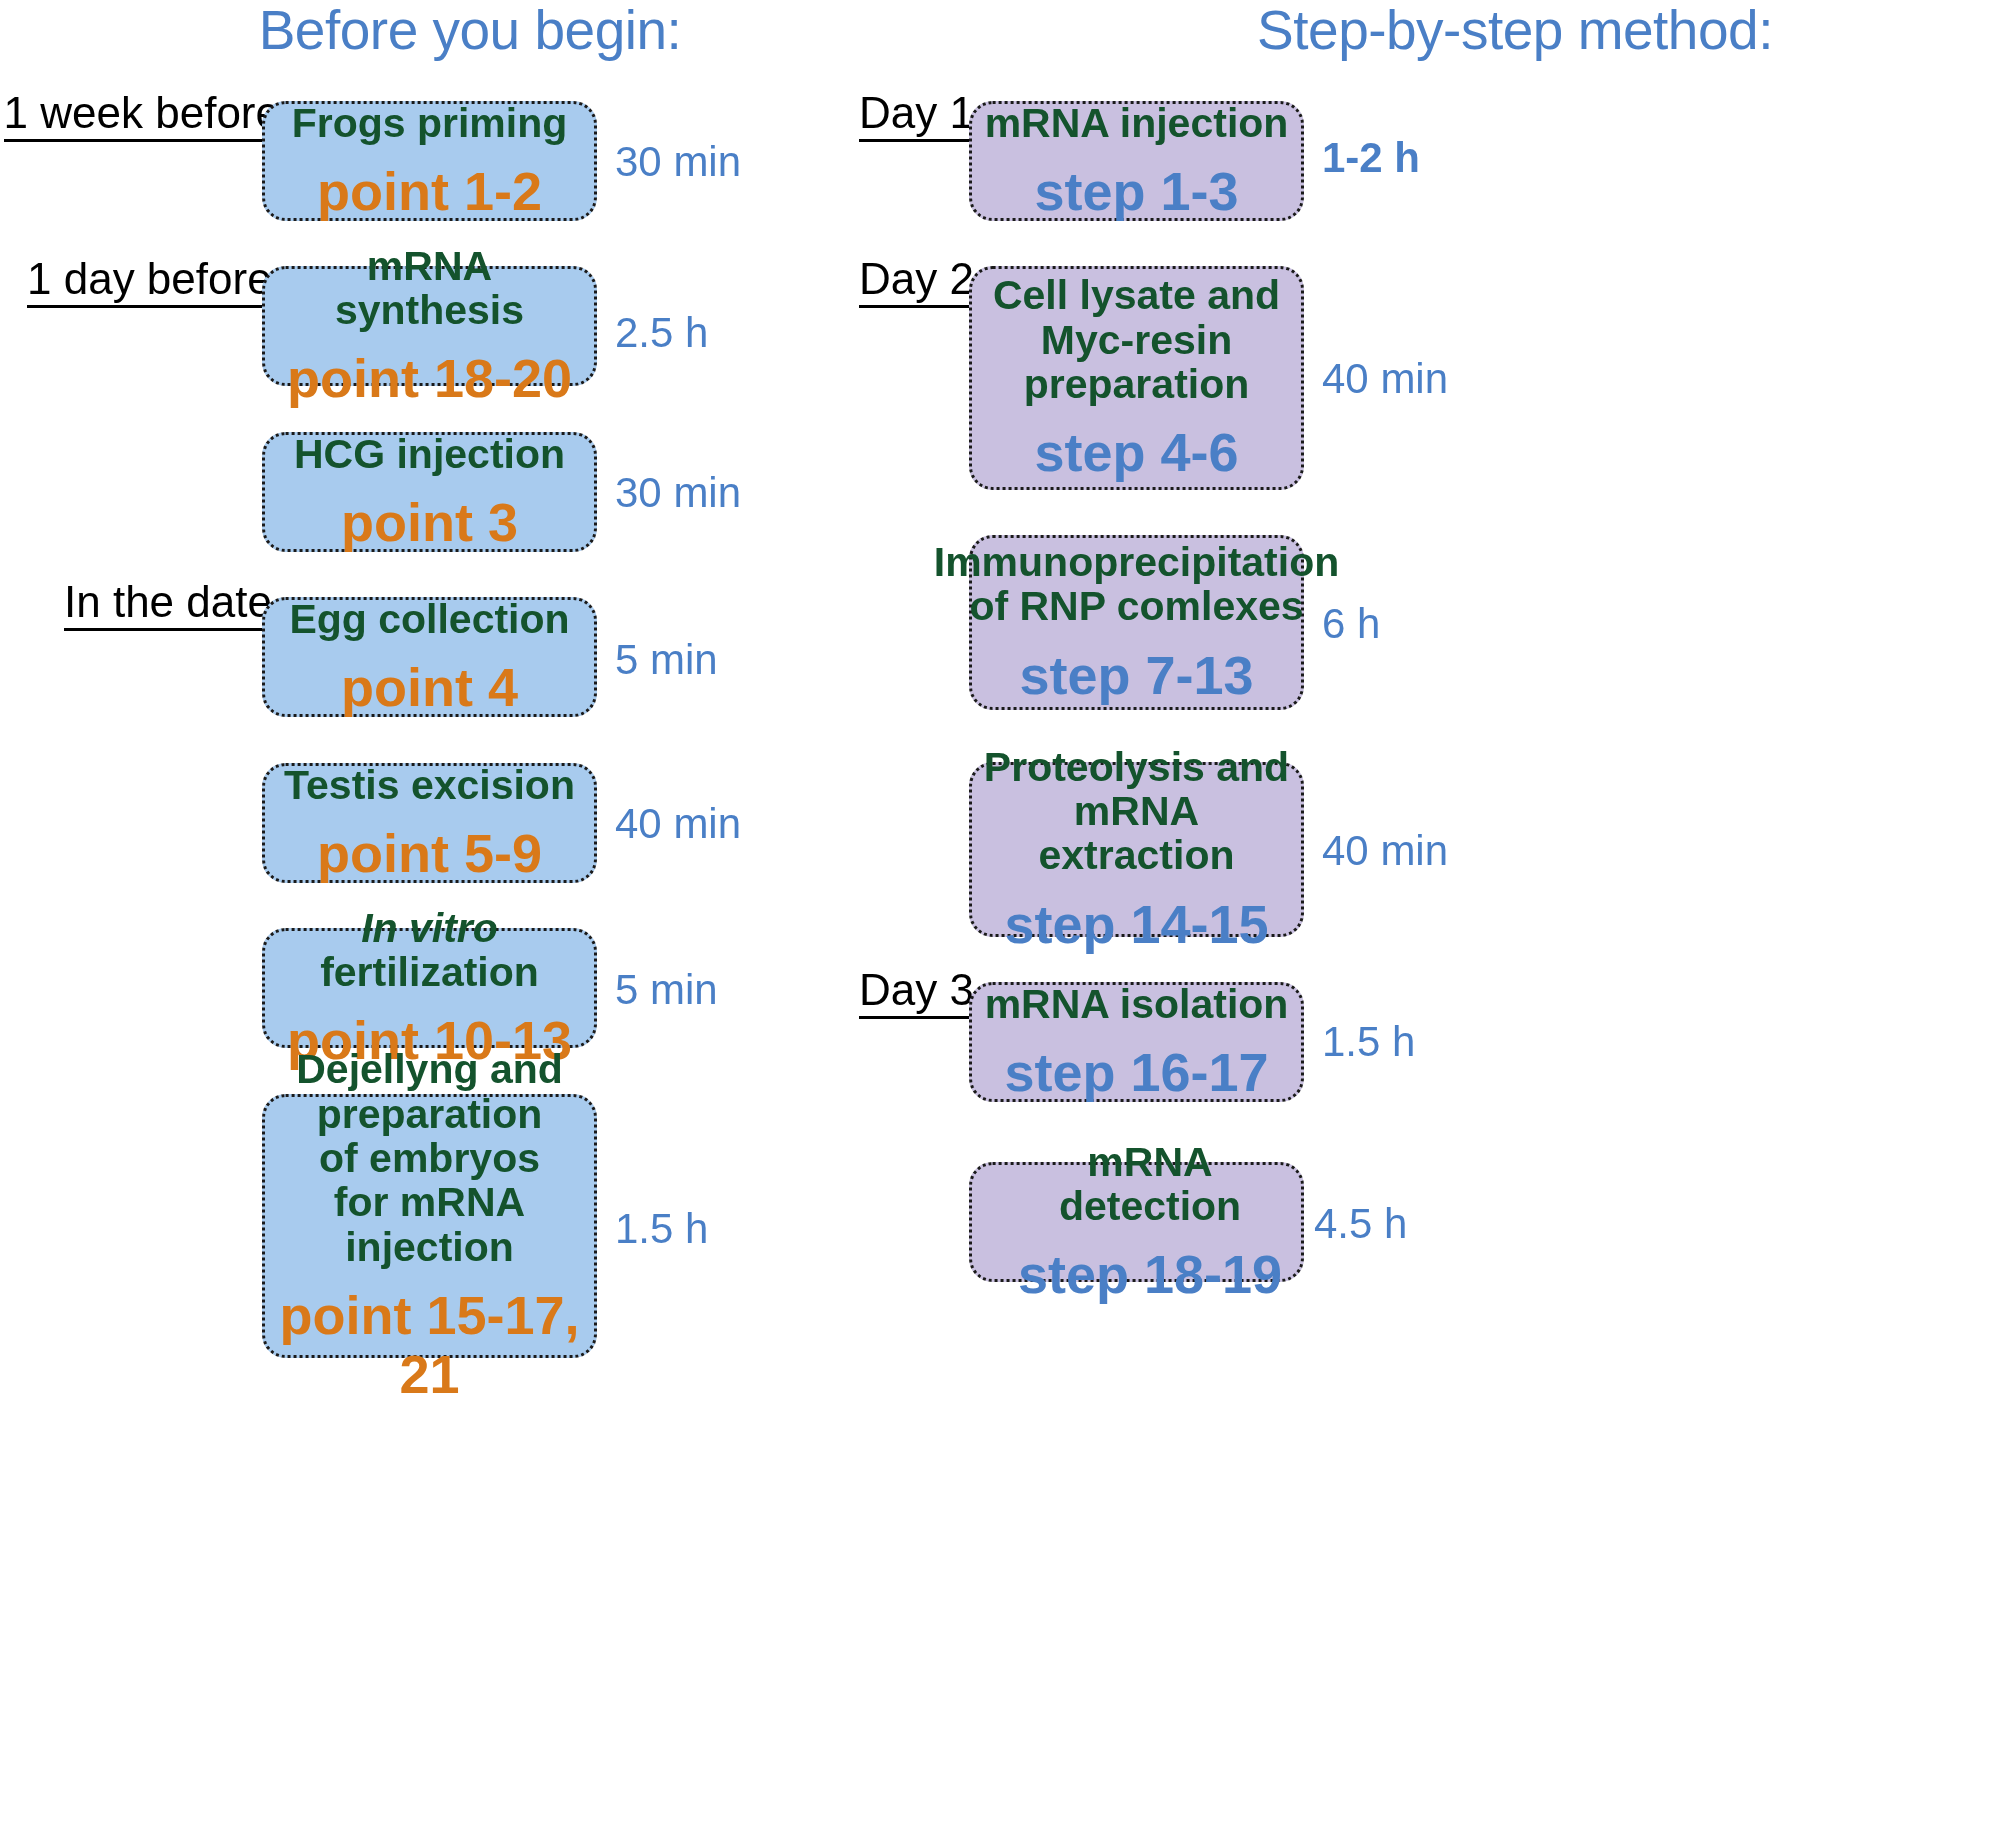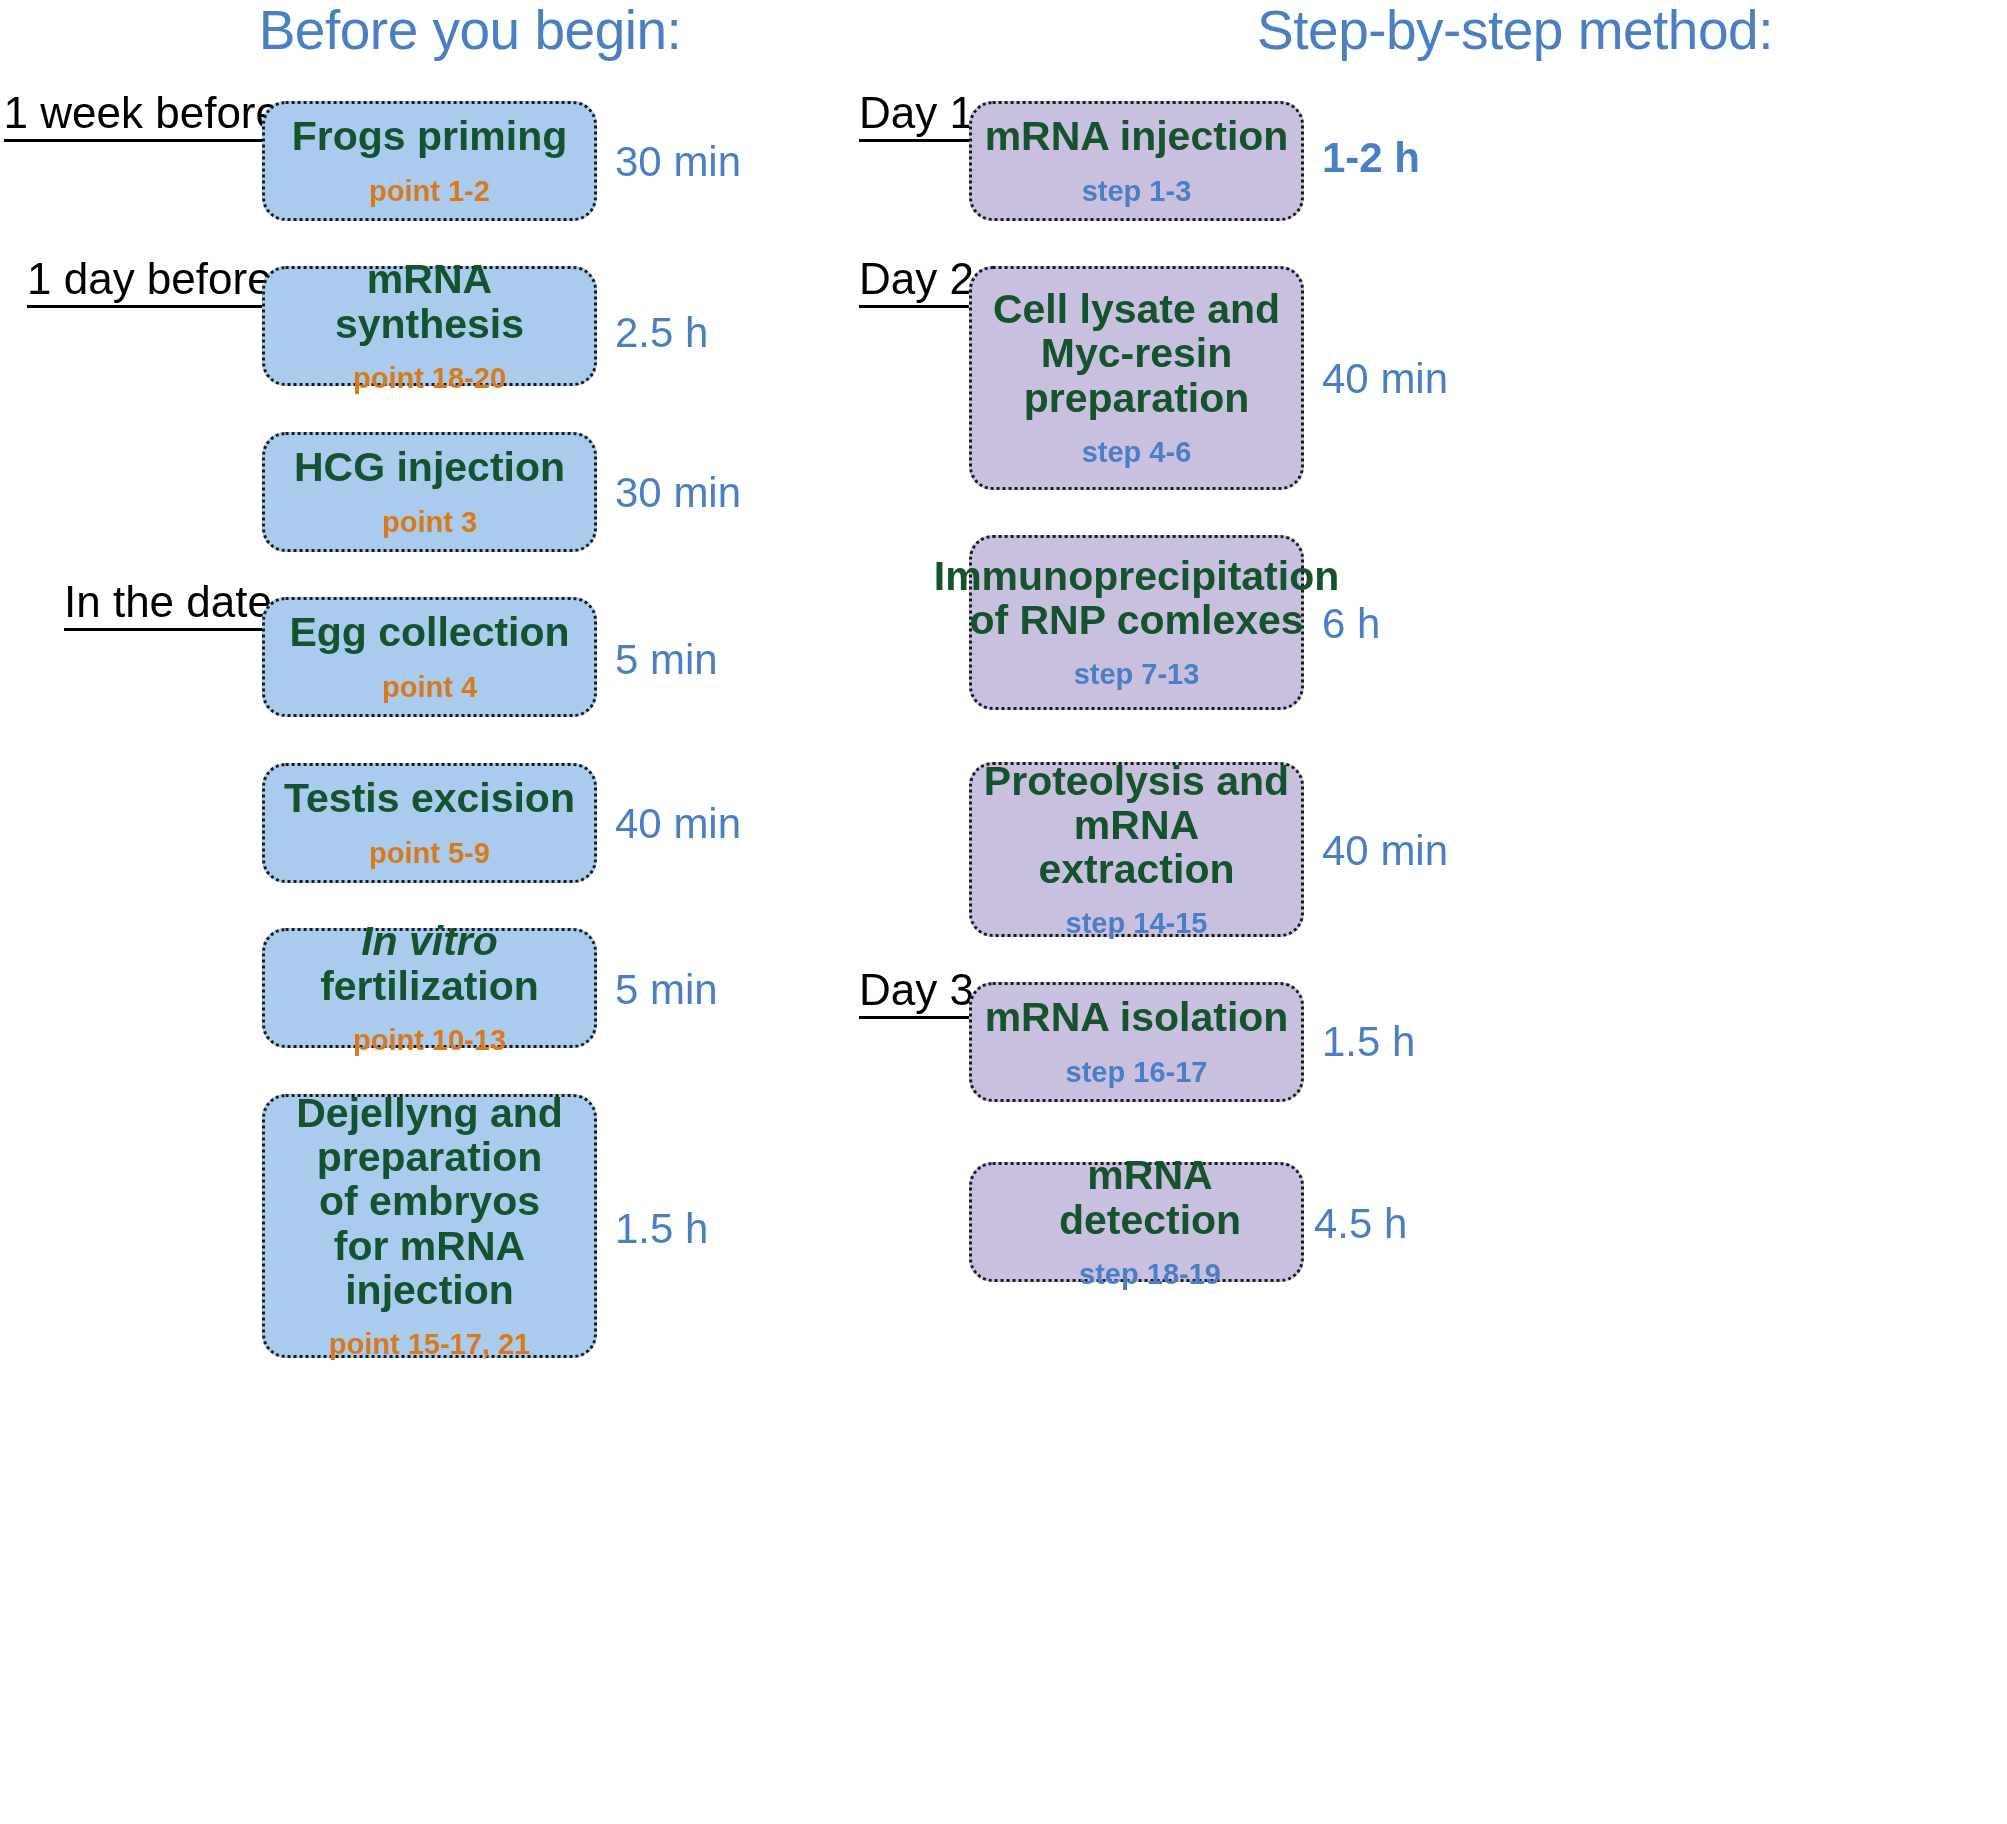--- a/index.html
+++ b/index.html
@@ -66,21 +66,21 @@
     color: #14532d;
     font-weight: bold;
     font-size: 41px;
     line-height: 1.08;
     white-space: pre-line;
   }
   .step-title .ital { font-style: italic; }
 
   .step-ref {
     font-weight: bold;
-    font-size: 29px;
+    font-size: 54px;
     line-height: 1.1;
     margin-top: 17px;
   }
   .step-box.blue   .step-ref { color: #d97919; }
   .step-box.purple .step-ref { color: #4a7fc6; }
 
   
   .duration {
     position: absolute;
     font-size: 42px;

